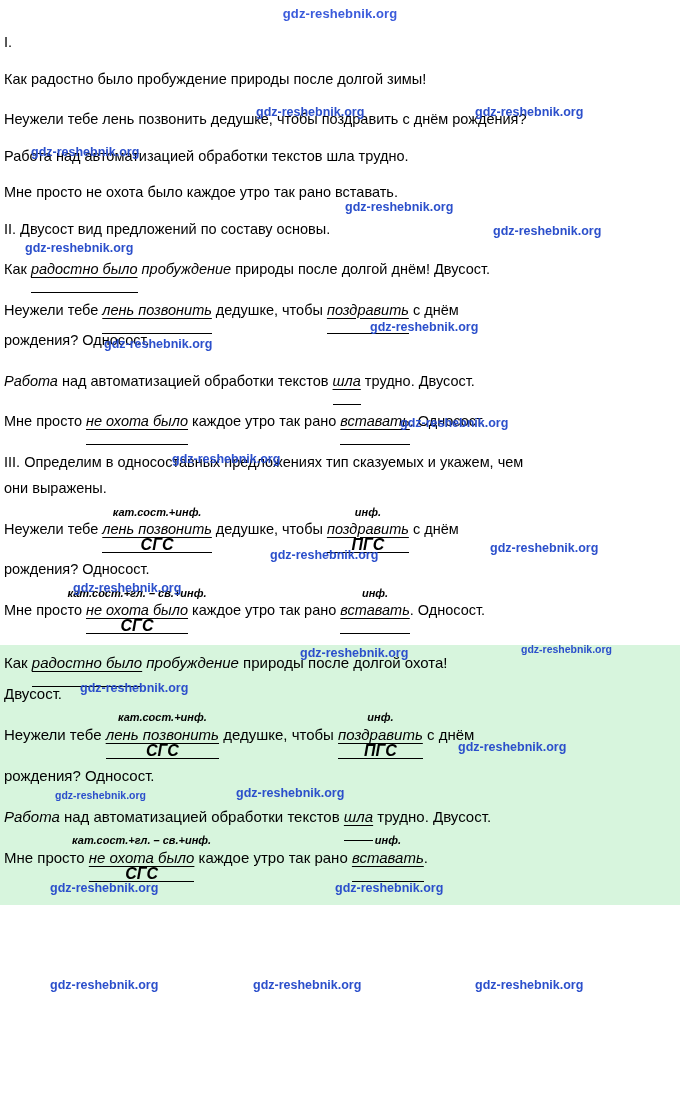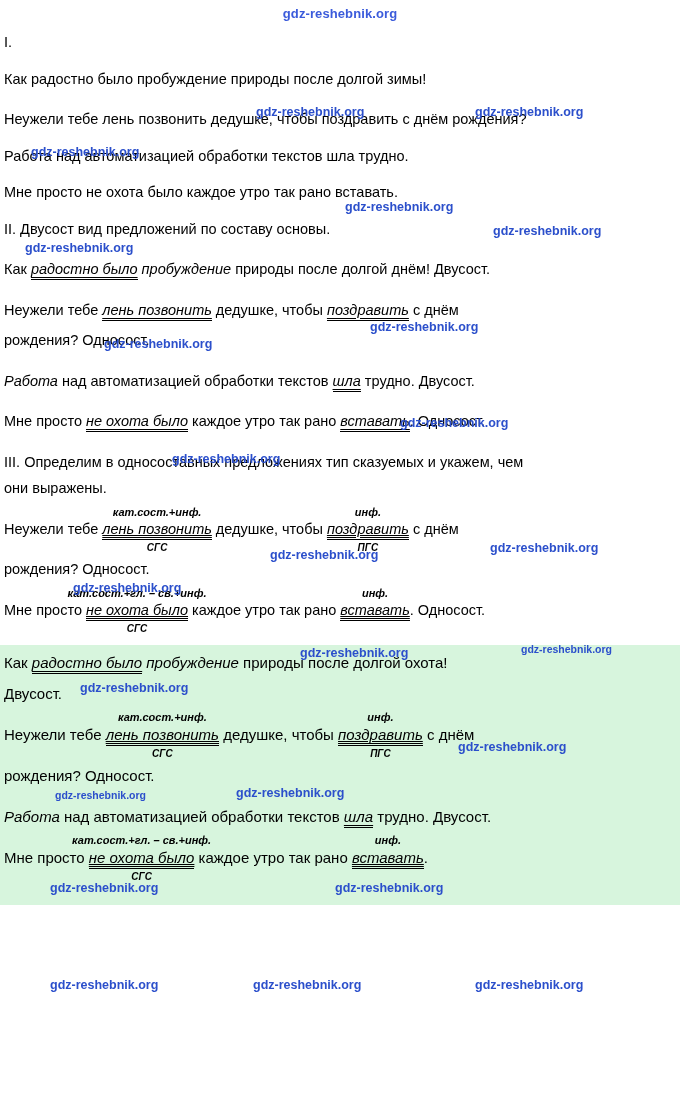--- a/index.html
+++ b/index.html
@@ -42,45 +42,44 @@
   .sp-16 { height: 16px; }
   .sp-20 { height: 20px; }
   .sp-22 { height: 22px; }
   .sp-26 { height: 26px; }
 
   
   .it { font-style: italic; }
   .u1 { text-underline-offset: 2px; }
   .u2 {
     border-bottom: 1px solid #000;
-    padding-bottom: 2px;
+    padding-bottom: 15px;
     text-decoration: underline;
     text-underline-offset: 3px;
   }
   .term {
     position: relative;
     display: inline-block;
-    text-decoration: underline;
   }
   .lbl-top {
     position: absolute;
     left: 50%;
     transform: translateX(-50%);
     top: -15px;
     font-size: 11px;
     font-style: italic;
     font-weight: bold;
     white-space: nowrap;
   }
   .lbl-bot {
     position: absolute;
     left: 50%;
     transform: translateX(-50%);
     bottom: -17px;
-    font-size: 10px;
+    font-size: 16px;
     font-style: italic;
     font-weight: bold;
     white-space: nowrap;
     text-align: right;
   }
 
   
   .green {
     background: #d7f5dd;
     padding: 10px 4px 14px 4px;

